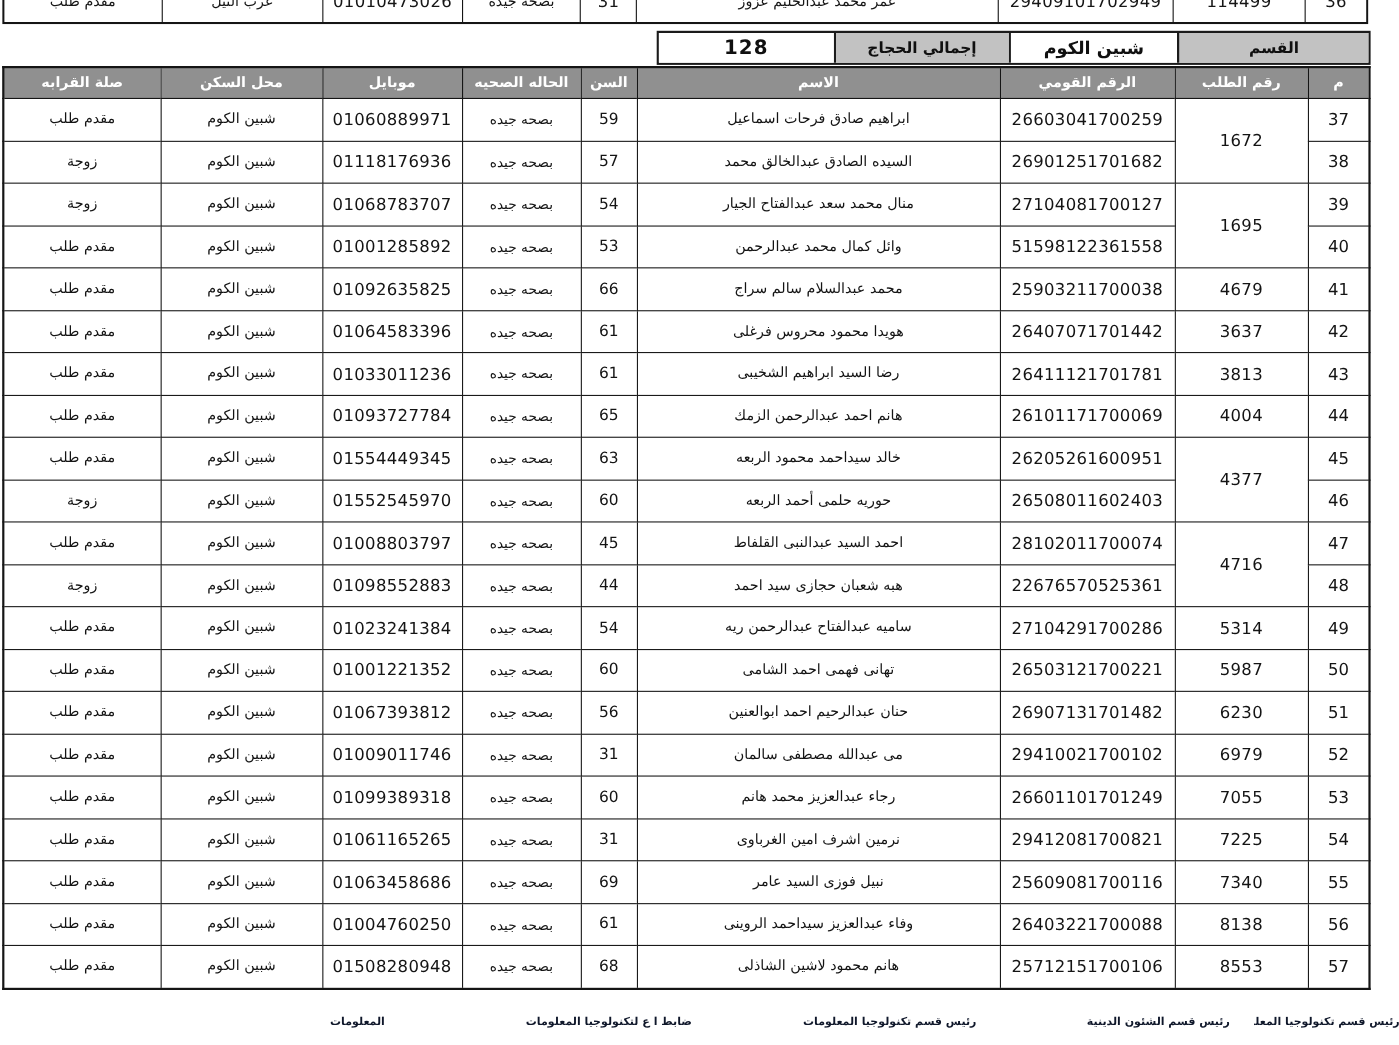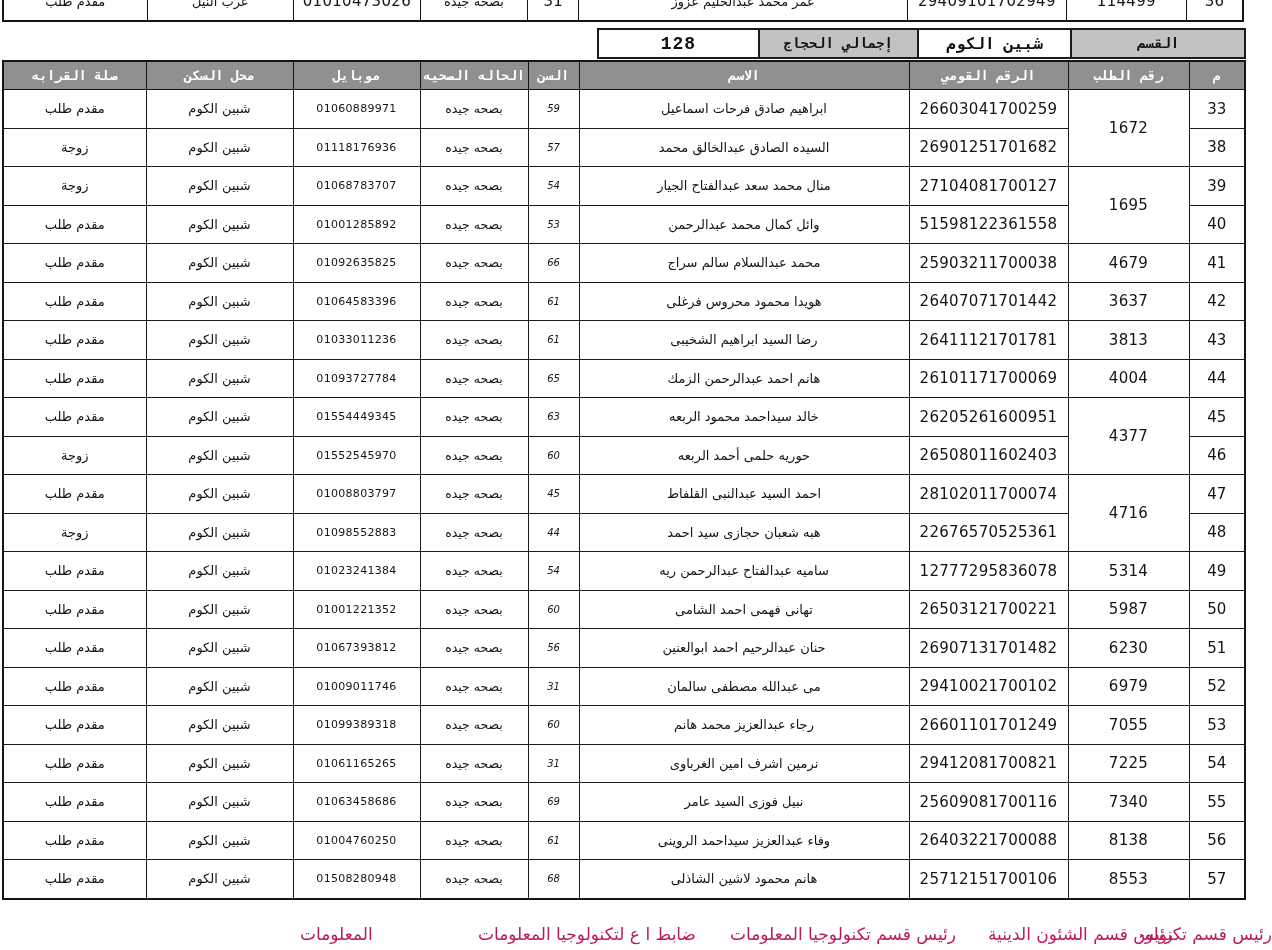--- a/index.html
+++ b/index.html
@@ -30,58 +30,58 @@
 
   
   .dept-bar{
     position:absolute;top:28px;right:26px;height:31px;width:649px;
     display:flex;direction:rtl;
     border:2px solid #1b1b1b;box-sizing:border-box;background:#fff;
   }
   .dept-bar .cell{
     display:flex;align-items:center;justify-content:center;
     border-left:2px solid #1b1b1b;box-sizing:border-box;
-    font-weight:bold;white-space:nowrap;overflow:hidden;font-family:Liberation Mono, monospace;
+    font-weight:bold;white-space:nowrap;overflow:hidden;
   }
   .dept-bar .cell:last-child{border-left:none;}
   .dept-bar .grey{background:#c2c2c2;font-size:14px;color:#101010;}
   .dept-bar .white{background:#ffffff;font-size:16px;color:#101010;}
   .dept-bar .total-num{font-size:18px;letter-spacing:1px;}
 
   
   table.main{
     position:absolute;top:60px;left:2px;width:1242px;
     border-collapse:collapse;table-layout:fixed;
     border:2.5px solid #151515;
     background:#fff;
   }
   table.main th{
     background:#909090;color:#ffffff;font-weight:bold;font-size:13px;
     border:1.6px solid #151515;height:27px;padding:0 2px;
-    white-space:nowrap;overflow:hidden;font-family:Liberation Mono, monospace;
+    white-space:nowrap;overflow:hidden;
   }
   table.main td{
     border:1.6px solid #1a1a1a;height:37.5px;padding:0 3px;
     text-align:center;vertical-align:middle;
     white-space:nowrap;overflow:hidden;color:#141414;
   }
   td.c-m{font-size:15px;}
   td.c-req{font-size:15px;letter-spacing:.3px;}
   td.c-nat{font-size:15px;letter-spacing:.3px;}
   td.c-name{font-size:13px;}
-  td.c-age{font-size:10px;font-style:italic;}
+  td.c-age{font-size:14px;}
   td.c-health{font-size:12.5px;}
-  td.c-mob{font-size:11px;letter-spacing:.3px;}
+  td.c-mob{font-size:15px;letter-spacing:.3px;}
   td.c-res{font-size:13px;}
   td.c-rel{font-size:13px;}
 
   
   .footer{position:absolute;top:924px;left:0;width:1272px;height:26px;}
   .sig{
-    position:absolute;top:0;font-weight:normal;font-size:17px;color:#be185d;
+    position:absolute;top:0;font-weight:bold;font-size:10px;color:#0f172a;
     white-space:nowrap;
   }
   .sig-clip{overflow:hidden;direction:rtl;text-align:right;}
 </style>
 </head>
 <body>
 
 <div class="page">
 
   <div class="partial-clip">
@@ -125,21 +125,21 @@
         <th>الاسم</th>
         <th>السن</th>
         <th>الحاله الصحيه</th>
         <th>موبايل</th>
         <th>محل السكن</th>
         <th>صلة القرابه</th>
       </tr>
     </thead>
     <tbody>
         <tr>
-          <td class="c-m">33</td>
+          <td class="c-m">37</td>
           <td class="c-req" rowspan="2">1672</td>
           <td class="c-nat">26603041700259</td>
           <td class="c-name">ابراهيم صادق فرحات اسماعيل</td>
           <td class="c-age">59</td>
           <td class="c-health">بصحه جيده</td>
           <td class="c-mob">01060889971</td>
           <td class="c-res">شبين الكوم</td>
           <td class="c-rel">مقدم طلب</td>
         </tr>
         <tr>
@@ -255,21 +255,21 @@
           <td class="c-name">هبه شعبان حجازى سيد احمد</td>
           <td class="c-age">44</td>
           <td class="c-health">بصحه جيده</td>
           <td class="c-mob">01098552883</td>
           <td class="c-res">شبين الكوم</td>
           <td class="c-rel">زوجة</td>
         </tr>
         <tr>
           <td class="c-m">49</td>
           <td class="c-req">5314</td>
-          <td class="c-nat">12777295836078</td>
+          <td class="c-nat">27104291700286</td>
           <td class="c-name">ساميه عبدالفتاح عبدالرحمن ريه</td>
           <td class="c-age">54</td>
           <td class="c-health">بصحه جيده</td>
           <td class="c-mob">01023241384</td>
           <td class="c-res">شبين الكوم</td>
           <td class="c-rel">مقدم طلب</td>
         </tr>
         <tr>
           <td class="c-m">50</td>
           <td class="c-req">5987</td>

